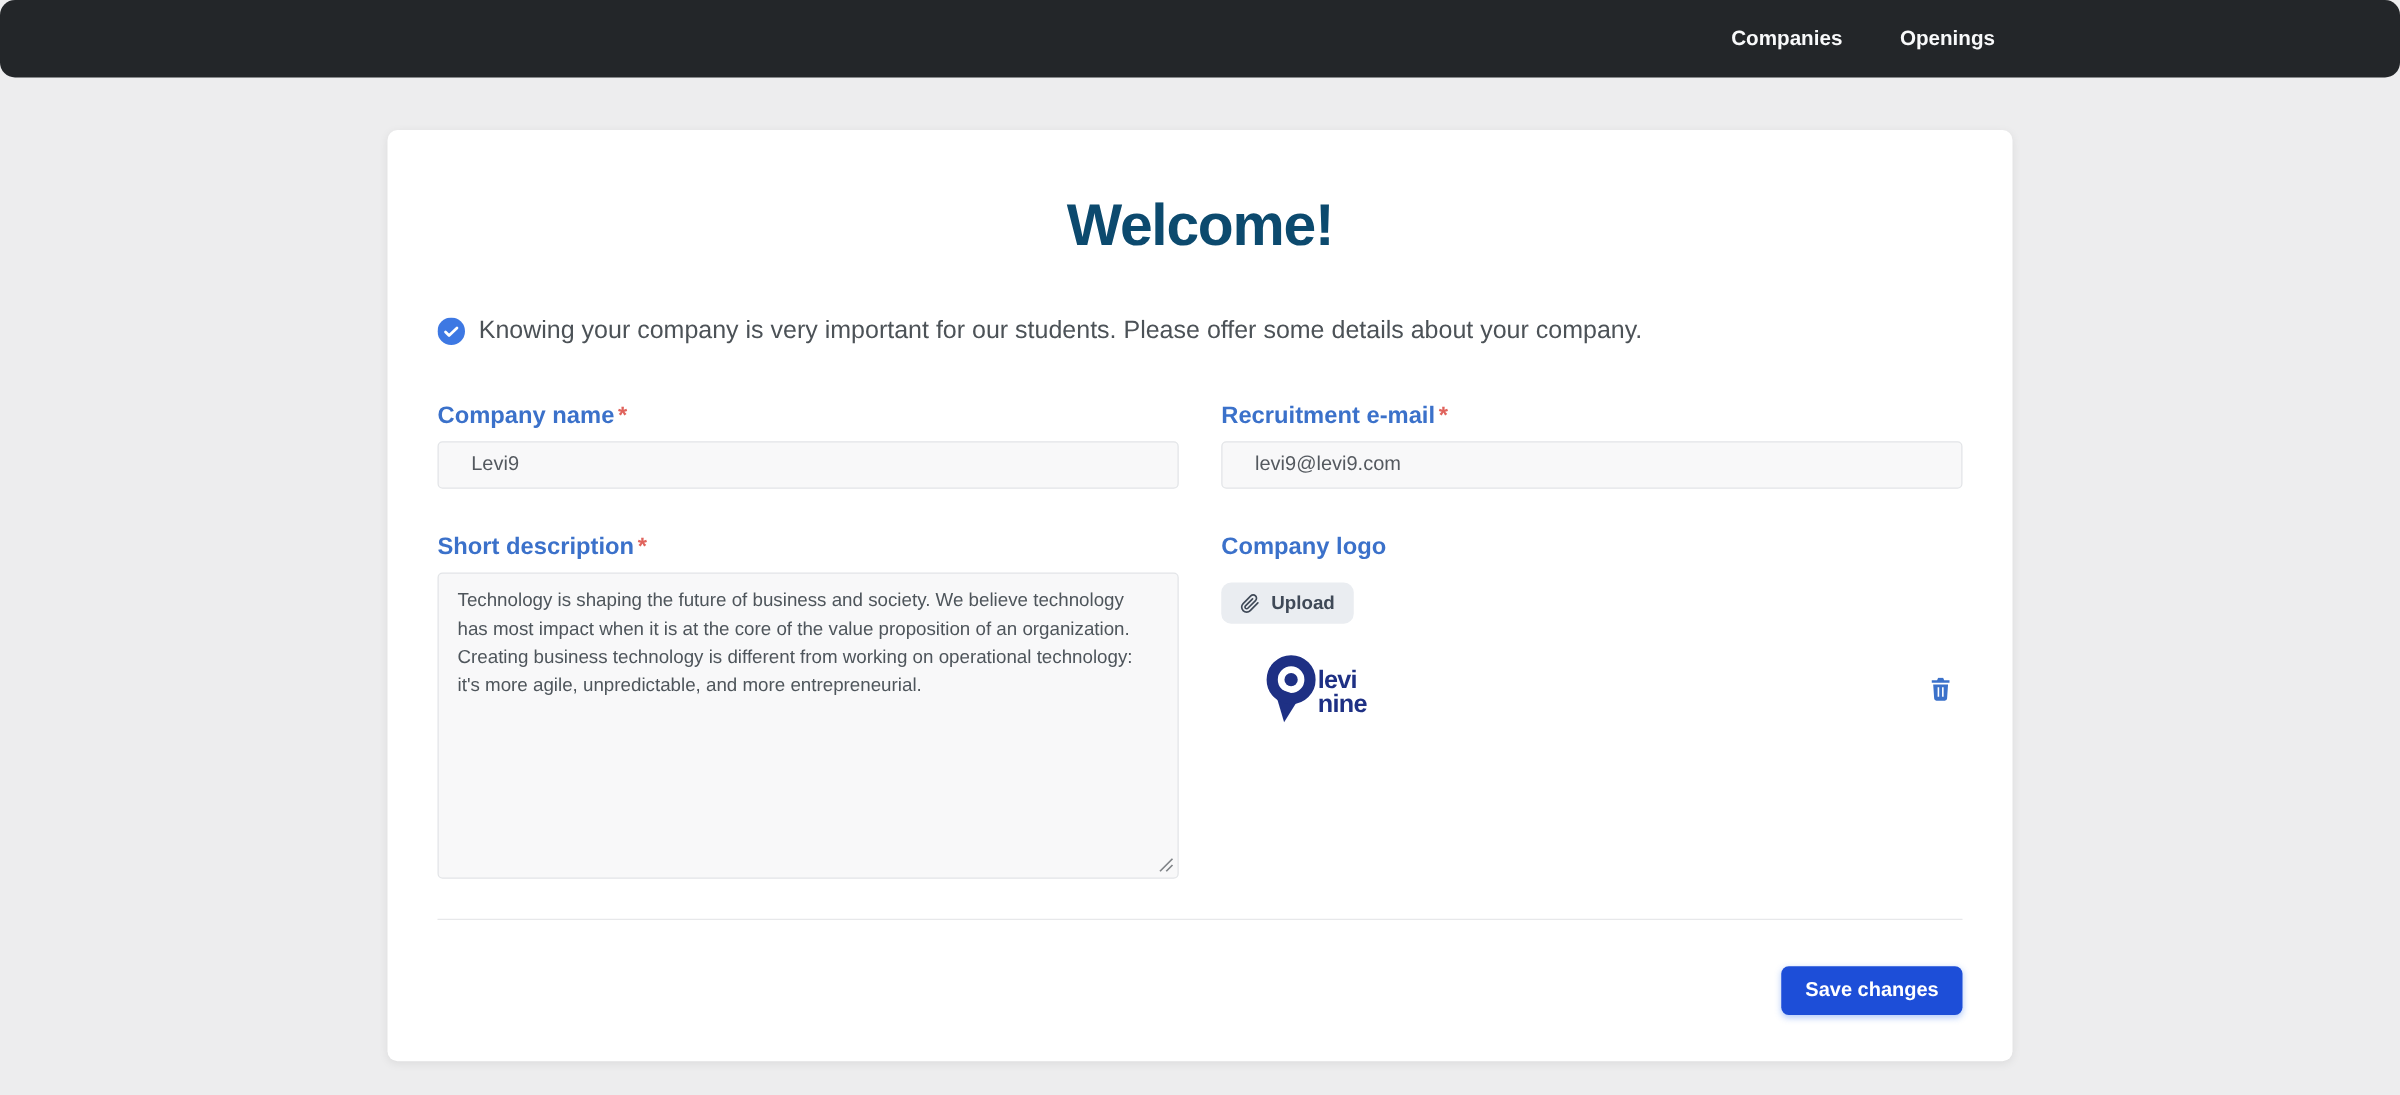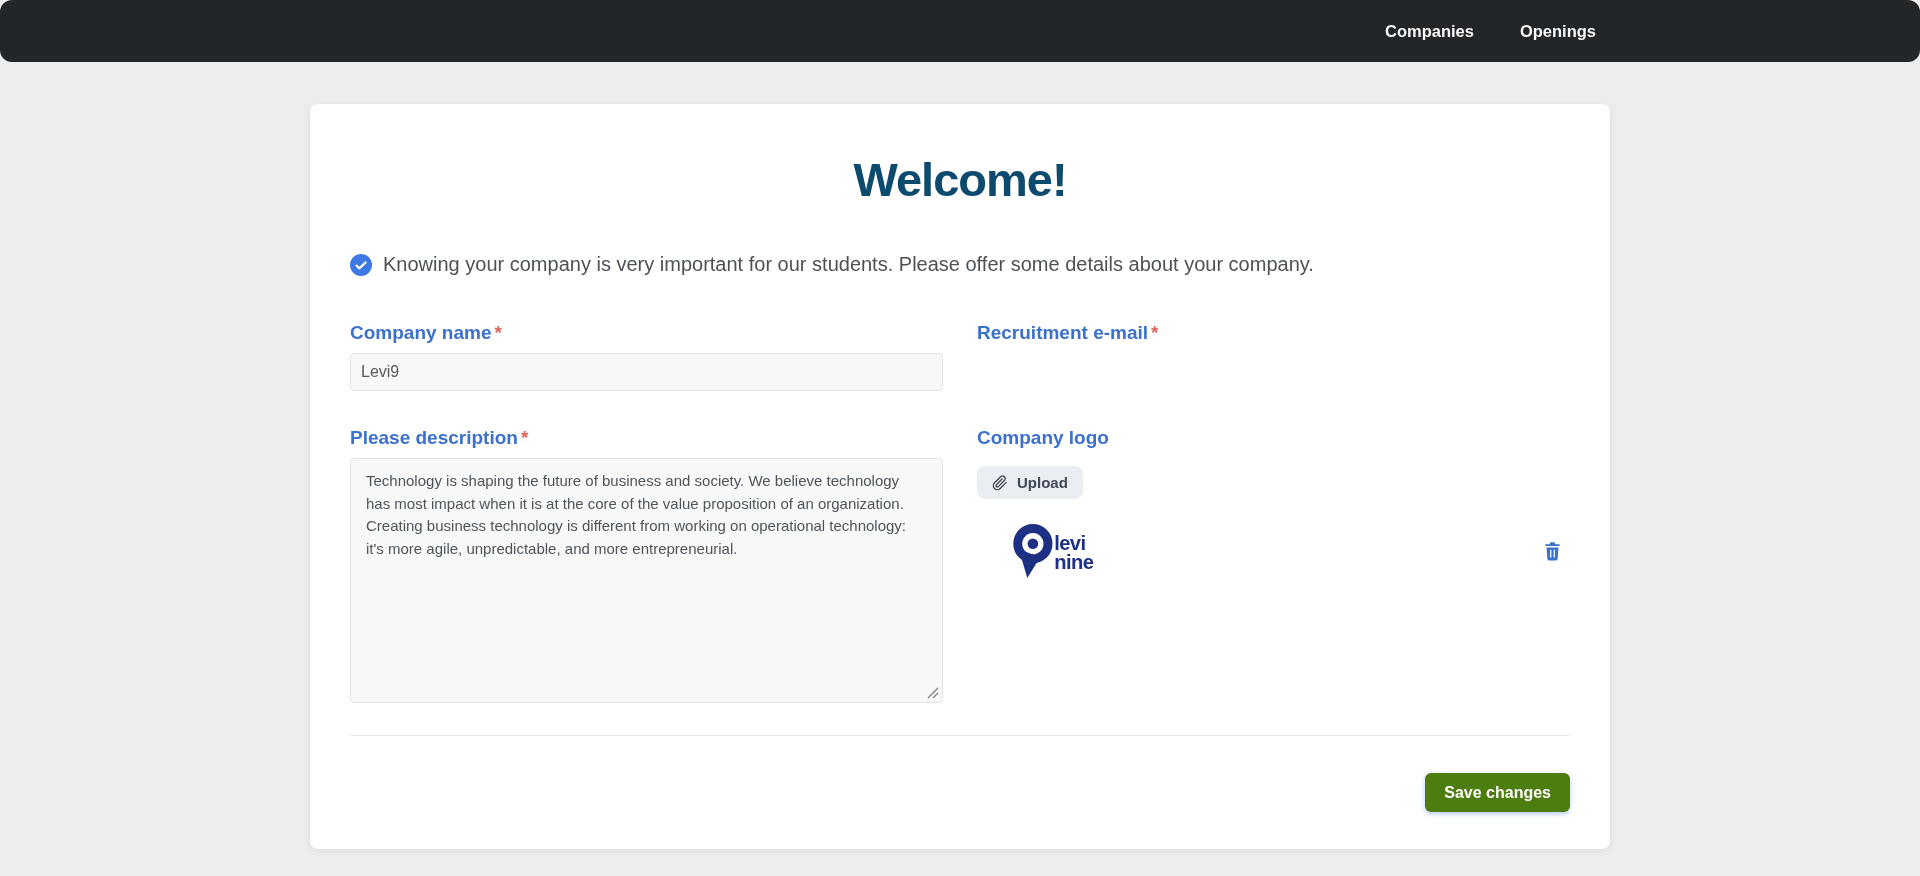--- a/index.html
+++ b/index.html
@@ -82,21 +82,21 @@
     display:block;
   }
   .required-mark { color:#e0635c; margin-left:3px; font-weight:bold; }
 
   .text-input {
     width:100%;
     height:38px;
     background:#f8f8f9;
     border:1px solid #e2e4e7;
     border-radius:4px;
-    padding:0 10px;
+    padding:0 26px;
     font-size:16px;
     color:#54595f;
     font-family:inherit;
   }
   .textarea-wrap { position:relative; }
   .text-area {
     width:100%;
     height:245px;
     background:#f8f8f9;
     border:1px solid #e2e4e7;
@@ -156,21 +156,21 @@
     border:none;
     border-top:1px solid #e7e8ea;
     margin:32px 0 0;
   }
   .actions {
     display:flex;
     justify-content:flex-end;
     margin-top:37px;
   }
   .save-btn {
-    background:#4d7c0f;
+    background:#1d4ed8;
     color:#ffffff;
     font-weight:bold;
     font-size:16px;
     border:none;
     border-radius:6px;
     height:39px;
     padding:0 19px;
     cursor:pointer;
     box-shadow:0 2px 5px rgba(47,111,237,0.35);
     font-family:inherit;
@@ -206,25 +206,26 @@
       <span class="field-label">
         <span>Company name</span><span class="required-mark">*</span>
       </span>
       <input class="text-input" type="text" value="Levi9" style="">
     </div>
 
     <div class="form-group">
       <span class="field-label">
         <span>Recruitment e-mail</span><span class="required-mark">*</span>
       </span>
+      <input class="text-input" type="text" value="levi9@levi9.com" style="">
     </div>
 
     <div class="form-group row2">
       <span class="field-label">
-        <span>Please description</span><span class="required-mark">*</span>
+        <span>Short description</span><span class="required-mark">*</span>
       </span>
       <div class="textarea-wrap">
         <textarea class="text-area" style="">Technology is shaping the future of business and society. We believe technology has most impact when it is at the core of the value proposition of an organization. Creating business technology is different from working on operational technology: it's more agile, unpredictable, and more entrepreneurial.</textarea>
         <span class="resize-handle">
           <svg width="12" height="12" viewBox="0 0 12 12">
             <path d="M11 1L1 11M11 6L6 11" stroke="#808488" stroke-width="1.4" fill="none"></path>
           </svg>
         </span>
       </div>
     </div>

